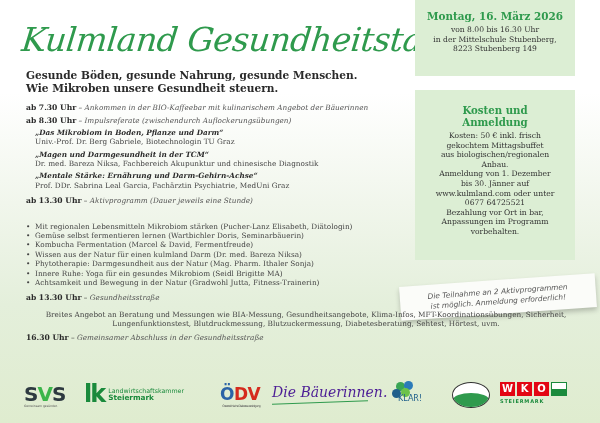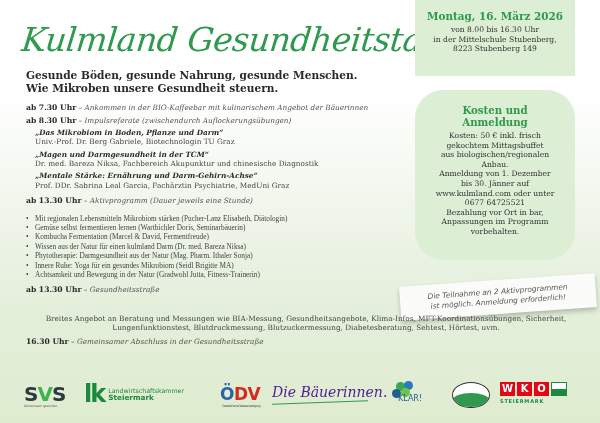--- a/index.html
+++ b/index.html
@@ -23,33 +23,33 @@
     white-space: nowrap;
   }
   .program { position: absolute; left: 26px; top: 103px; width: 380px; font-size: 7.3px; line-height: 9.4px; }
   .row { white-space: nowrap; margin-bottom: 4px; }
   .row b { font-weight: bold; color: #2a2a2a; font-size: 7.6px; }
   .row .dash { color: #2a2a2a; }
   .row i { font-style: italic; color: #555; }
   .talk { margin-left: 9px; margin-bottom: 3px; }
   .talk .t { font-weight: bold; font-style: italic; white-space: nowrap; }
   .talk .s { white-space: nowrap; color: #444; }
-  ul.bullets { list-style: none; margin: 8px 0 4px 0; font-family: Liberation Serif, serif; }
+  ul.bullets { list-style: none; margin: 16px 0 4px 0; }
   ul.bullets li { white-space: nowrap; color: #444; line-height: 9.4px; }
   ul.bullets li::before { content: "\2022"; display: inline-block; width: 9px; color: #444; }
   .paragraph { width: 560px; color: #444; white-space: normal; margin-bottom: 4px; font-size: 7.3px; line-height: 9.4px; text-align: center; }
 
   .box {
     position: absolute; left: 415px; width: 160px;
     background: #dceed4; text-align: center; color: #333;
   }
   .box.date { top: 0; height: 76px; padding-top: 10px; }
   .box.date .h { color: #2f9a4d; font-weight: bold; font-size: 10.4px; margin-bottom: 3px; }
   .box.date .l { font-size: 7.6px; line-height: 9.6px; }
-  .box.cost { top: 90px; height: 170px; padding-top: 14px; border-radius: 28px; }
+  .box.cost { top: 90px; height: 170px; padding-top: 14px; }
   .box.cost .h { color: #2f9a4d; font-weight: bold; font-size: 10.2px; line-height: 12px; margin-bottom: 3px; }
   .box.cost .l { font-size: 7.6px; line-height: 9.6px; }
 
   .note {
     position: absolute; left: 400px; top: 280px; width: 196px; height: 34px;
     background: #fbfcf9; transform: rotate(-4deg);
     box-shadow: 0 3px 5px rgba(0,0,0,0.22);
     font-family: "DejaVu Sans", "Liberation Sans", sans-serif; font-style: italic;
     font-size: 7.4px; line-height: 10px; text-align: center; color: #555; padding-top: 7px;
   }
@@ -151,21 +151,21 @@
   <ul class="bullets">
     <li>Mit regionalen Lebensmitteln Mikrobiom stärken (Pucher-Lanz Elisabeth, Diätologin)</li>
     <li>Gemüse selbst fermentieren lernen (Wartbichler Doris, Seminarbäuerin)</li>
     <li>Kombucha Fermentation (Marcel &amp; David, Fermentfreude)</li>
     <li>Wissen aus der Natur für einen kulmland Darm (Dr. med. Bareza Niksa)</li>
     <li>Phytotherapie: Darmgesundheit aus der Natur (Mag. Pharm. Ithaler Sonja)</li>
     <li>Innere Ruhe: Yoga für ein gesundes Mikrobiom (Seidl Brigitte MA)</li>
     <li>Achtsamkeit und Bewegung in der Natur (Gradwohl Jutta, Fitness-Trainerin)</li>
   </ul>
 
-  <div class="row" style="margin-bottom:20px; margin-top:5px">
+  <div class="row" style="margin-bottom:8px; margin-top:5px">
     <b>ab 13.30 Uhr</b>
     <span class="dash">–</span>
     <i>Gesundheitsstraße</i>
   </div>
   <div class="paragraph">Breites Angebot an Beratung und Messungen wie BIA-Messung, Gesundheitsangebote, Klima-Infos, MFT-Koordinationsübungen, Sicherheit, Lungenfunktionstest, Blutdruckmessung, Blutzuckermessung, Diabetesberatung, Sehtest, Hörtest, uvm.</div>
 
   <div class="row" style="margin-top:4px">
     <b>16.30 Uhr</b>
     <span class="dash">–</span>
     <i>Gemeinsamer Abschluss in der Gesundheitsstraße</i>

